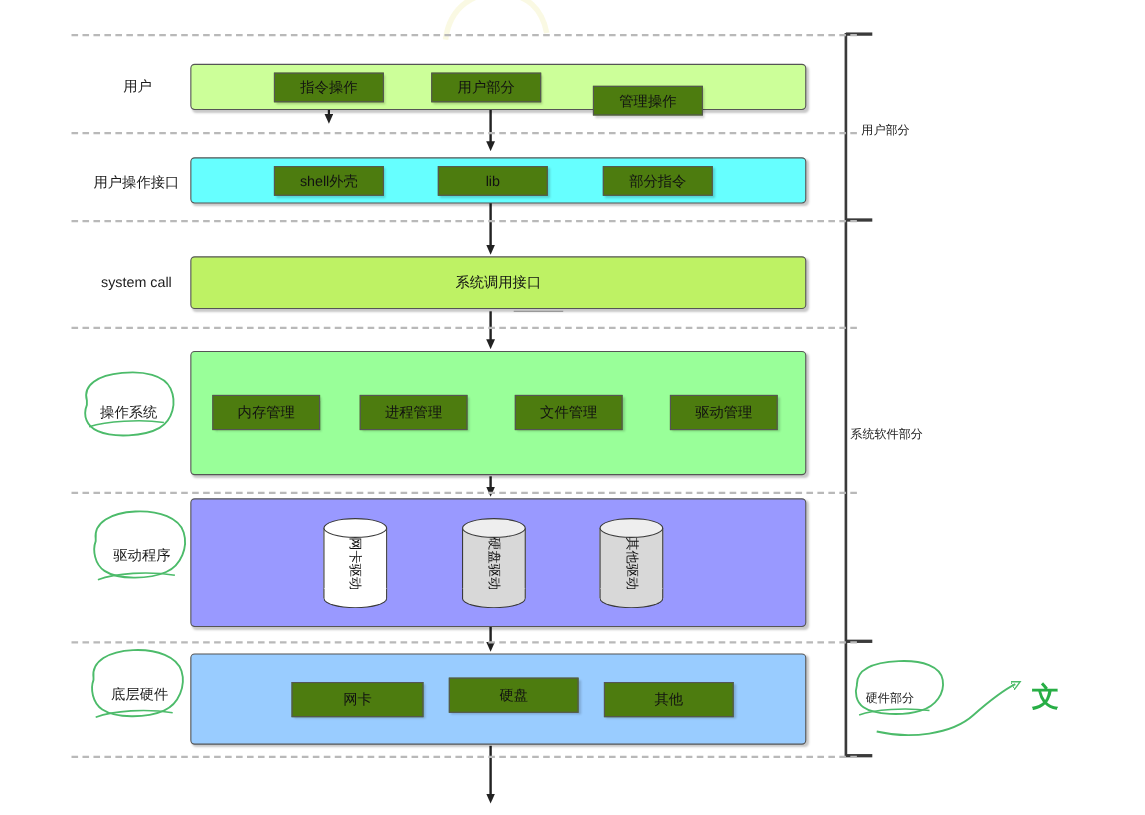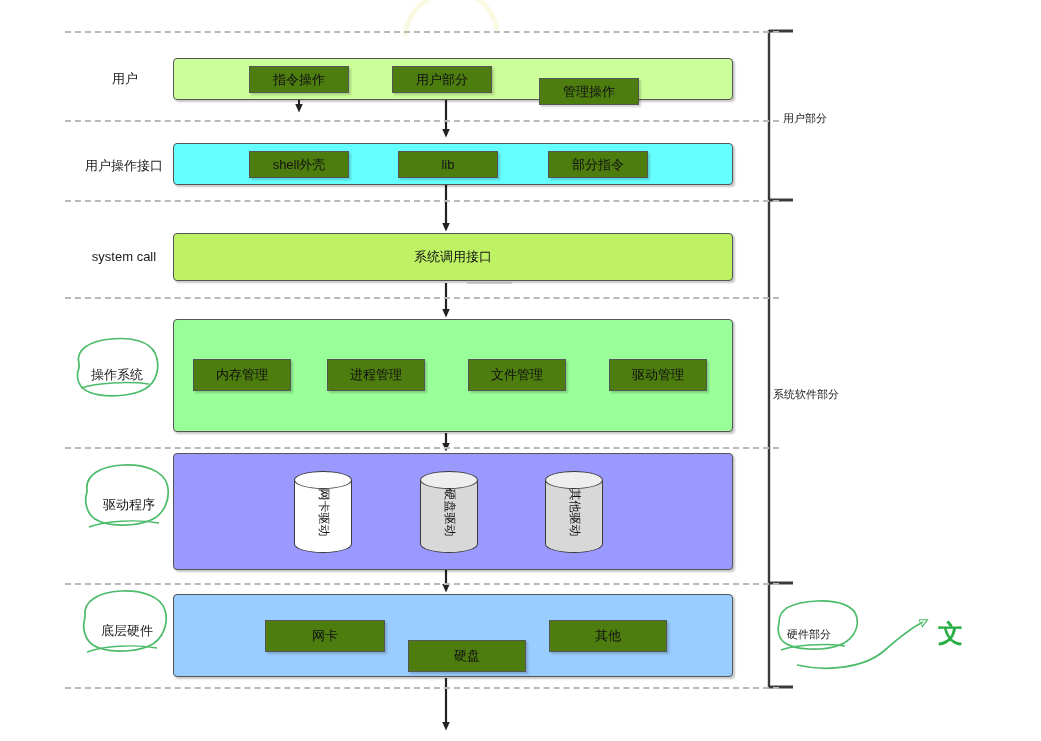--- a/index.html
+++ b/index.html
@@ -280,21 +280,21 @@
     <div class="cyl-bottom" style="background:#d8d8d8;"></div>
     <div class="cyl-top" style="background:#eeeeee;"></div>
     <div class="cyl-label">
       <span>其他驱动</span>
     </div>
   </div>
 
   <div class="row-label" style="left:60px; top:622px; width:80px;">底层硬件</div>
   <div class="band" style="top:594px; height:83px; background:#99ccff;"></div>
   <div class="chip" style="left:238px; top:620px; width:120px; height:32px;">网卡</div>
-  <div class="chip" style="left:381px; top:640px; width:118px; height:32px;">硬盘</div>
+  <div class="chip" style="left:381px; top:616px; width:118px; height:32px;">硬盘</div>
   <div class="chip" style="left:522px; top:620px; width:118px; height:32px;">其他</div>
 
   <div class="bracket-label" style="left:756px; top:111px;">用户部分</div>
   <div class="bracket-label" style="left:746px; top:387px;">系统软件部分</div>
   <div class="bracket-label" style="left:760px; top:627px;">硬件部分</div>
 
   <div class="vn-text" style="left:911px; top:617px;">文件管理</div>
 
 </div>
 

